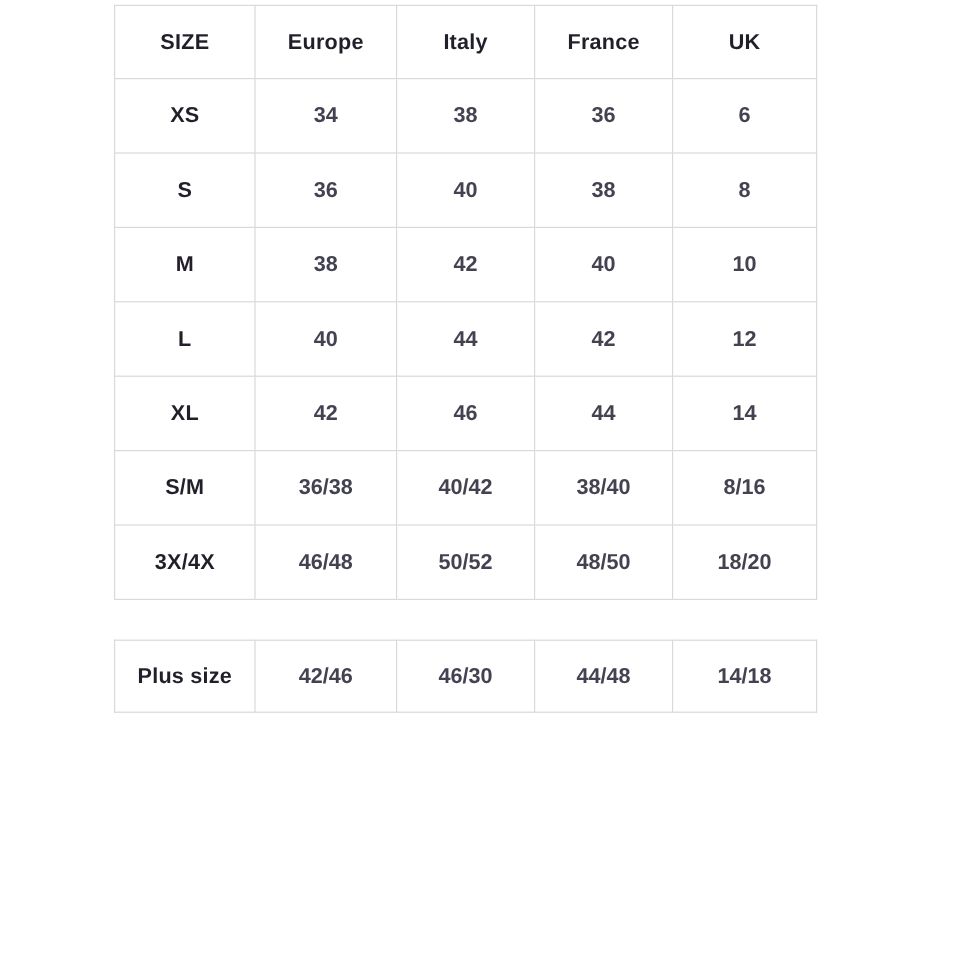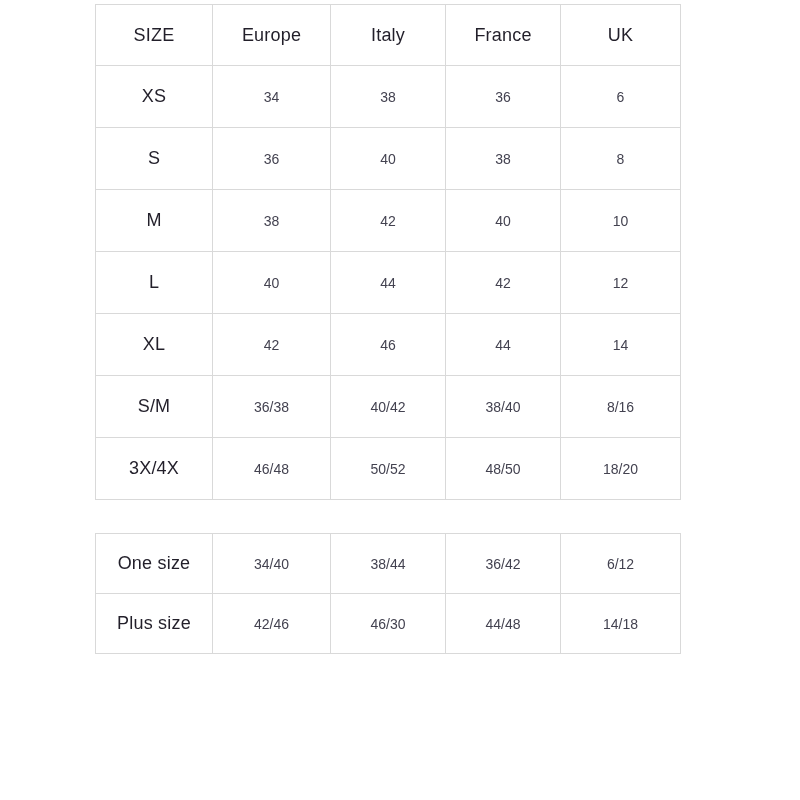--- a/index.html
+++ b/index.html
@@ -31,28 +31,28 @@
     border: 1px solid var(--border);
     text-align: center;
     vertical-align: middle;
     padding: 0 4px;
     background: var(--background);
   }
   .main-table th { height: 61px; }
   .main-table td, .main-table .row-label { height: 62px; }
   .extra-table td, .extra-table .row-label { height: 60px; }
   th, .row-label {
-    font-weight: 400;
+    font-weight: 700;
     font-size: 18px;
     color: var(--header_text);
     letter-spacing: 0.2px;
   }
   td.value {
-    font-weight: 400;
-    font-size: 14px;
+    font-weight: 700;
+    font-size: 18px;
     color: var(--cell_text);
   }
   .table-gap { height: 33px; }
 </style>
 </head>
 <body>
 
 <div class="page">
 
   <table class="main-table">
@@ -130,27 +130,20 @@
   <table class="extra-table">
     <colgroup>
         <col class="c0">
         <col class="c1">
         <col class="c2">
         <col class="c3">
         <col class="c4">
       </colgroup>
     <tbody>
       <tr>
-        <td class="row-label">One size</td>
-        <td class="value">34/40</td>
-        <td class="value">38/44</td>
-        <td class="value">36/42</td>
-        <td class="value">6/12</td>
-      </tr>
-      <tr>
         <td class="row-label">Plus size</td>
         <td class="value">42/46</td>
         <td class="value">46/30</td>
         <td class="value">44/48</td>
         <td class="value">14/18</td>
       </tr>
     </tbody>
   </table>
 
 </div>

